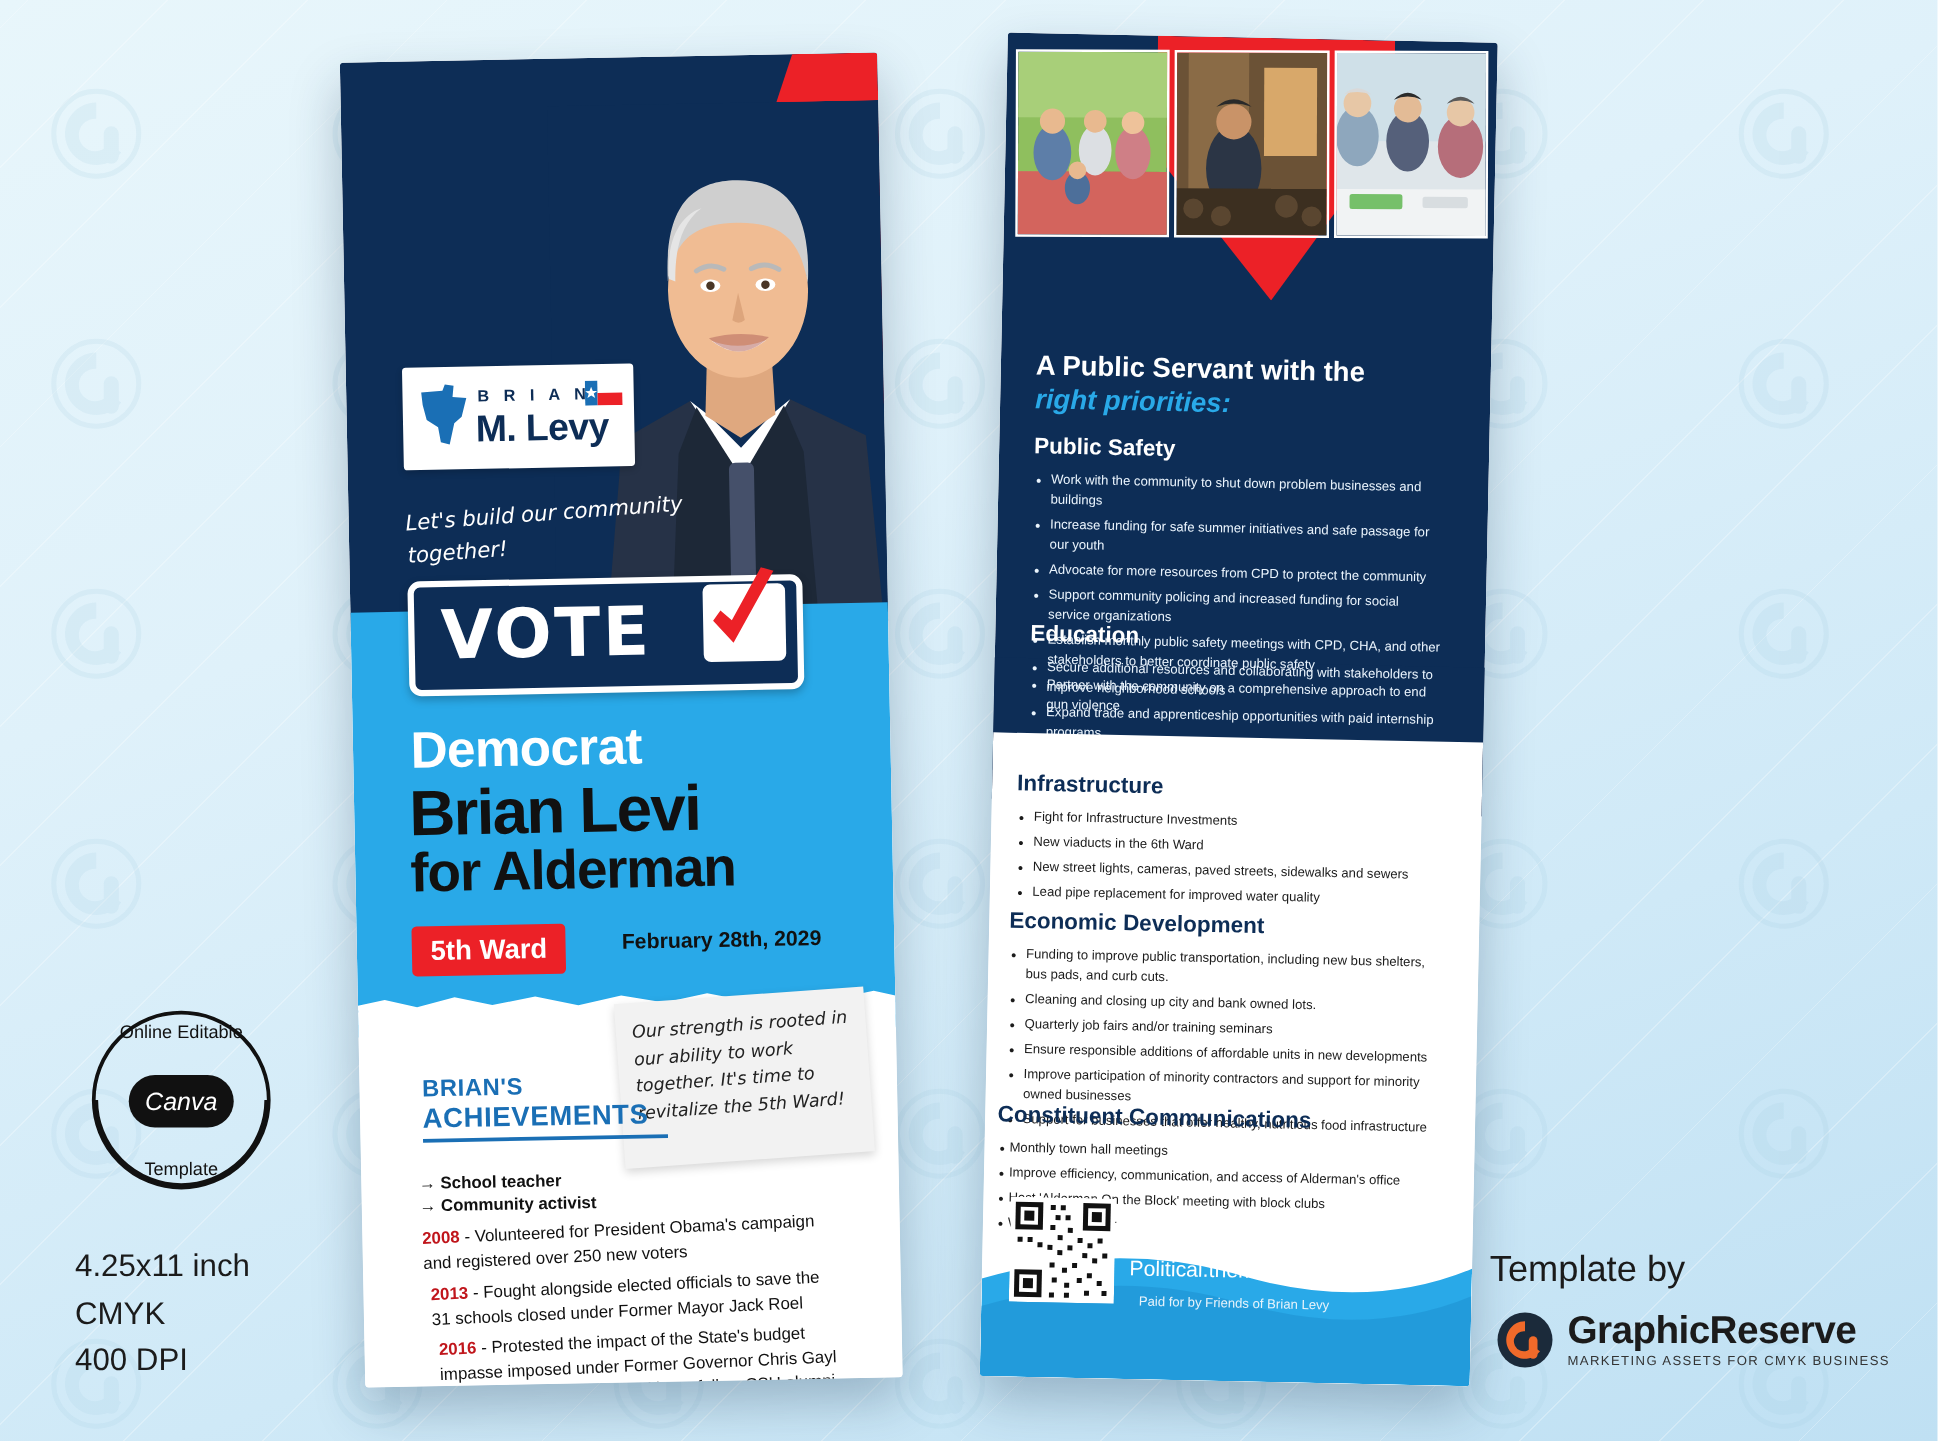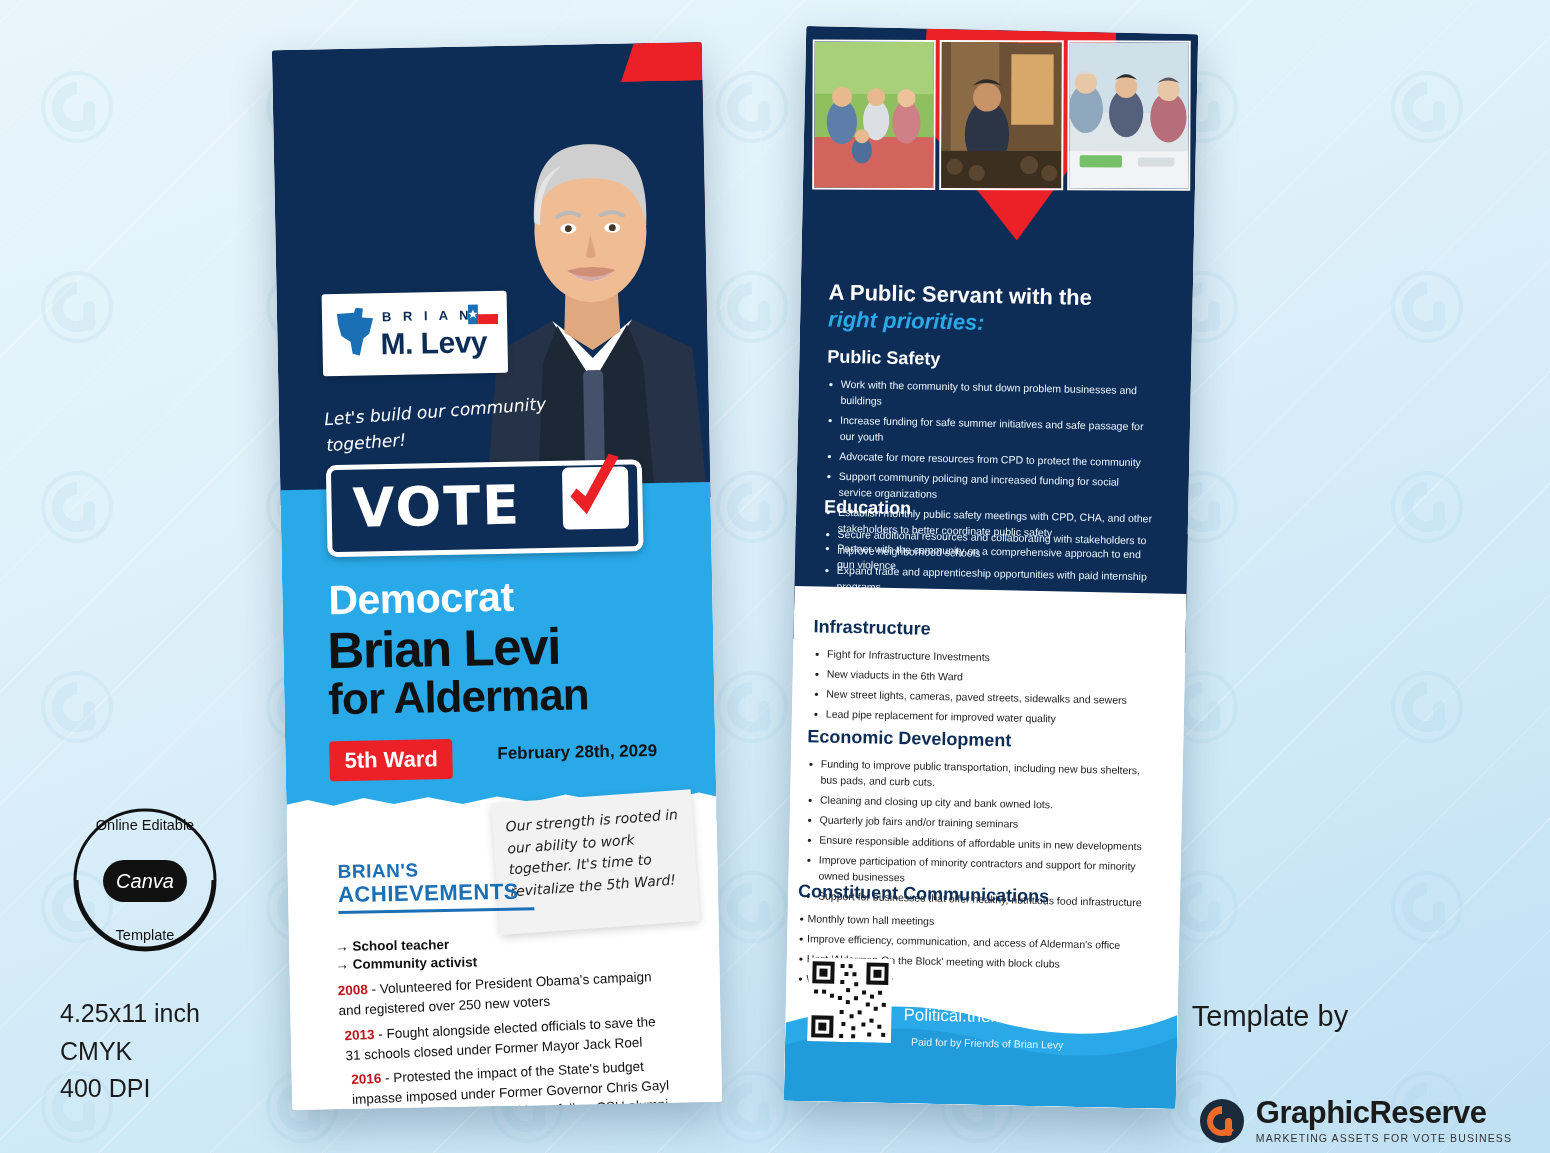--- a/index.html
+++ b/index.html
@@ -94,21 +94,21 @@
   .site{position:absolute;left:118px;bottom:78px;font-size:17px;color:#fff;font-weight:500;}
   .paidby{position:absolute;left:126px;bottom:56px;font-size:10.5px;color:#e7f3fb;}
 
   
   .canva-badge{position:absolute;left:55px;top:790px;width:180px;height:180px;}
   .canva-badge svg{width:100%;height:100%;}
   .specs{position:absolute;left:60px;top:995px;font-size:25px;color:#1b1b1b;line-height:1.5;}
 
   
   .tmpl-by{position:absolute;right:40px;top:1000px;font-size:29px;color:#1b1b1b;text-align:center;width:480px;}
-  .gr-wrap{position:absolute;right:38px;top:1097px;display:flex;align-items:center;gap:11px;}
+  .gr-wrap{position:absolute;right:38px;top:1048px;display:flex;align-items:center;gap:11px;}
   .gr-logo{width:46px;height:46px;}
   .gr-name{font-size:31px;font-weight:800;color:#1b1b1b;letter-spacing:-.5px;line-height:1;}
   .gr-sub{font-size:10.5px;color:#333;letter-spacing:1.1px;margin-top:4px;}
 </style>
 </head>
 <body>
 
 <div class="diag"></div>
 <div class="watermark-grid" id="wmgrid">
     <div class="wm" style="left: 40px; top: 70px;"><svg viewBox="0 0 74 74">
@@ -623,15 +623,15 @@
 
 <div class="tmpl-by">Template by</div>
 <div class="gr-wrap">
   <svg class="gr-logo" viewBox="0 0 46 46">
     <circle cx="23" cy="23" r="22" fill="#1b2a3a"></circle>
     <path d="M23 8 a15 15 0 1 0 12 24 l-6-4 a8 8 0 1 1 -6 -12 z" fill="#f06a2a"></path>
     <rect x="26" y="20" width="7" height="18" rx="3.5" fill="#f06a2a"></rect>
   </svg>
   <div>
     <div class="gr-name">GraphicReserve</div>
-    <div class="gr-sub">MARKETING ASSETS FOR VOTE BUSINESS</div>
+    <div class="gr-sub">MARKETING ASSETS FOR CMYK BUSINESS</div>
   </div>
 </div>
 
 </body></html>

